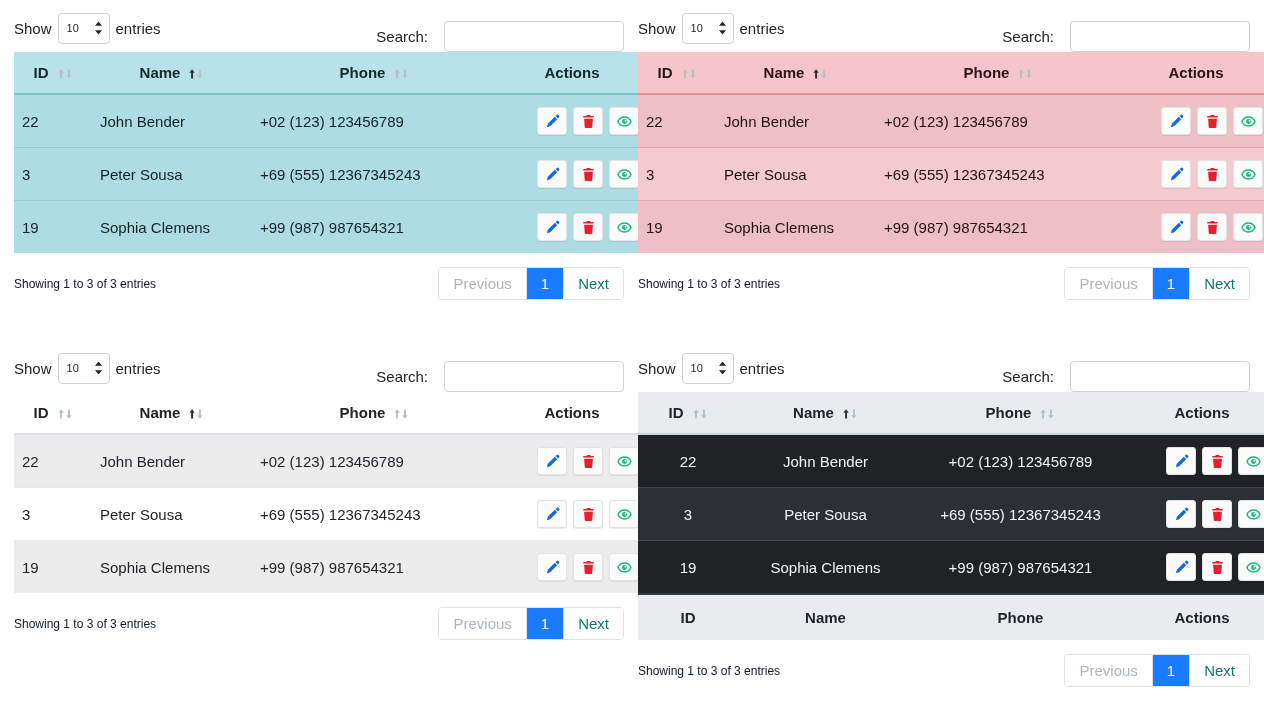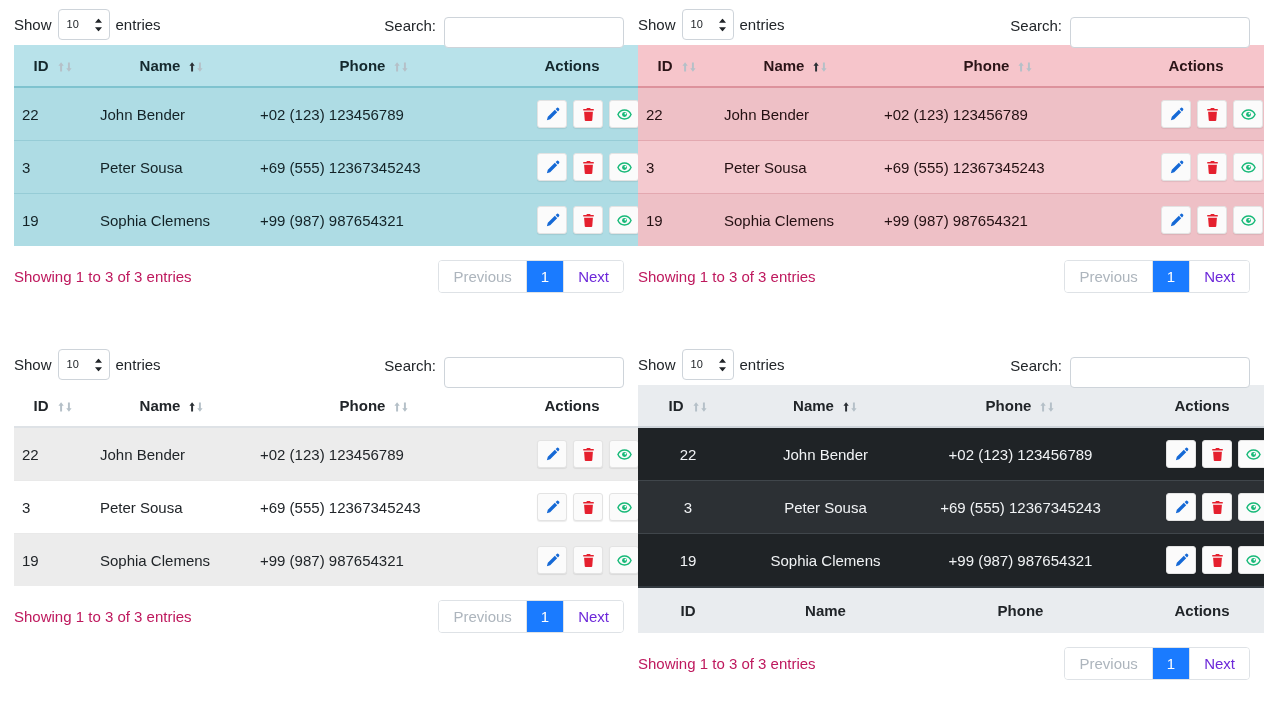--- a/index.html
+++ b/index.html
@@ -17,38 +17,38 @@
     grid-template-columns: 638px 626px;
     grid-template-rows: 340px 381px;
     width: 1264px; height: 721px;
   }
   .panel { position: relative; padding: 0 14px; }
   .panel.right { padding-left: 0; padding-right: 14px; }
 
   
   .dt-top {
     display: flex; align-items: center; justify-content: space-between;
-    height: 45px; padding-top: 4px;
+    height: 52px; padding-top: 4px;
   }
   .dt-length { display: flex; align-items: center; gap: 6px; font-size: 15px; color: #212529; }
   .dt-length .sel-wrap { position: relative; display: inline-block; }
   .dt-select {
     appearance: none; -webkit-appearance: none;
     width: 52px; height: 31px;
     border: 1px solid #ced4da; border-radius: 4px;
     background: #fff; color: #212529;
     font-family: "Liberation Sans", sans-serif; font-size: 11px;
     padding: 0 18px 0 8px; text-align: left;
     line-height: 29px;
   }
   .sel-arrow {
     position: absolute; right: 7px; top: 50%; transform: translateY(-50%);
     pointer-events: none; line-height: 0; color: #212529;
   }
-  .dt-filter { display: flex; align-items: flex-start; gap: 8px; font-size: 15px; margin-top: 16px; }
+  .dt-filter { display: flex; align-items: center; gap: 16px; font-size: 15px; margin-top: 16px; }
   .dt-search {
     width: 180px; height: 31px;
     border: 1px solid #ced4da; border-radius: 4px;
     background: #fff; padding: 0 8px;
     font-family: "Liberation Sans", sans-serif; font-size: 14px;
     color: #212529; outline: none;
   }
 
   
   table.dt { width: 100%; border-collapse: collapse; table-layout: fixed; }
@@ -77,25 +77,25 @@
     display: inline-flex; align-items: center; justify-content: center;
     padding: 0; cursor: pointer;
     box-shadow: 0 1px 1px rgba(0,0,0,.08);
   }
 
   
   .dt-bottom {
     display: flex; align-items: center; justify-content: space-between;
     padding-top: 14px;
   }
-  .dt-info { font-size: 15px; color: #be185d; }
+  .dt-info { font-size: 12px; color: #0f172a; }
   .pager { display: flex; border: 1px solid #dee2e6; border-radius: 4px; overflow: hidden; background:#fff;text-align:right; }
   .pg {
     padding: 8px 14px; font-size: 15px; line-height: 1;
-    border-right: 1px solid #dee2e6; background: #fff; color: #6d28d9;
+    border-right: 1px solid #dee2e6; background: #fff; color: #0f766e;
     cursor: pointer; user-select: none;
   }
   .pg:last-child { border-right: none; }
   .pg.num { color: #212529; }
   .pg.active { background: #1a7bff; color: #fff; }
   .pg.disabled { color: #adb5bd; }
 
   
   .t-teal thead th { background: #b8e2ea; color: #14282d; border: none; }
   .t-teal tbody tr { background: #aedce4; }

